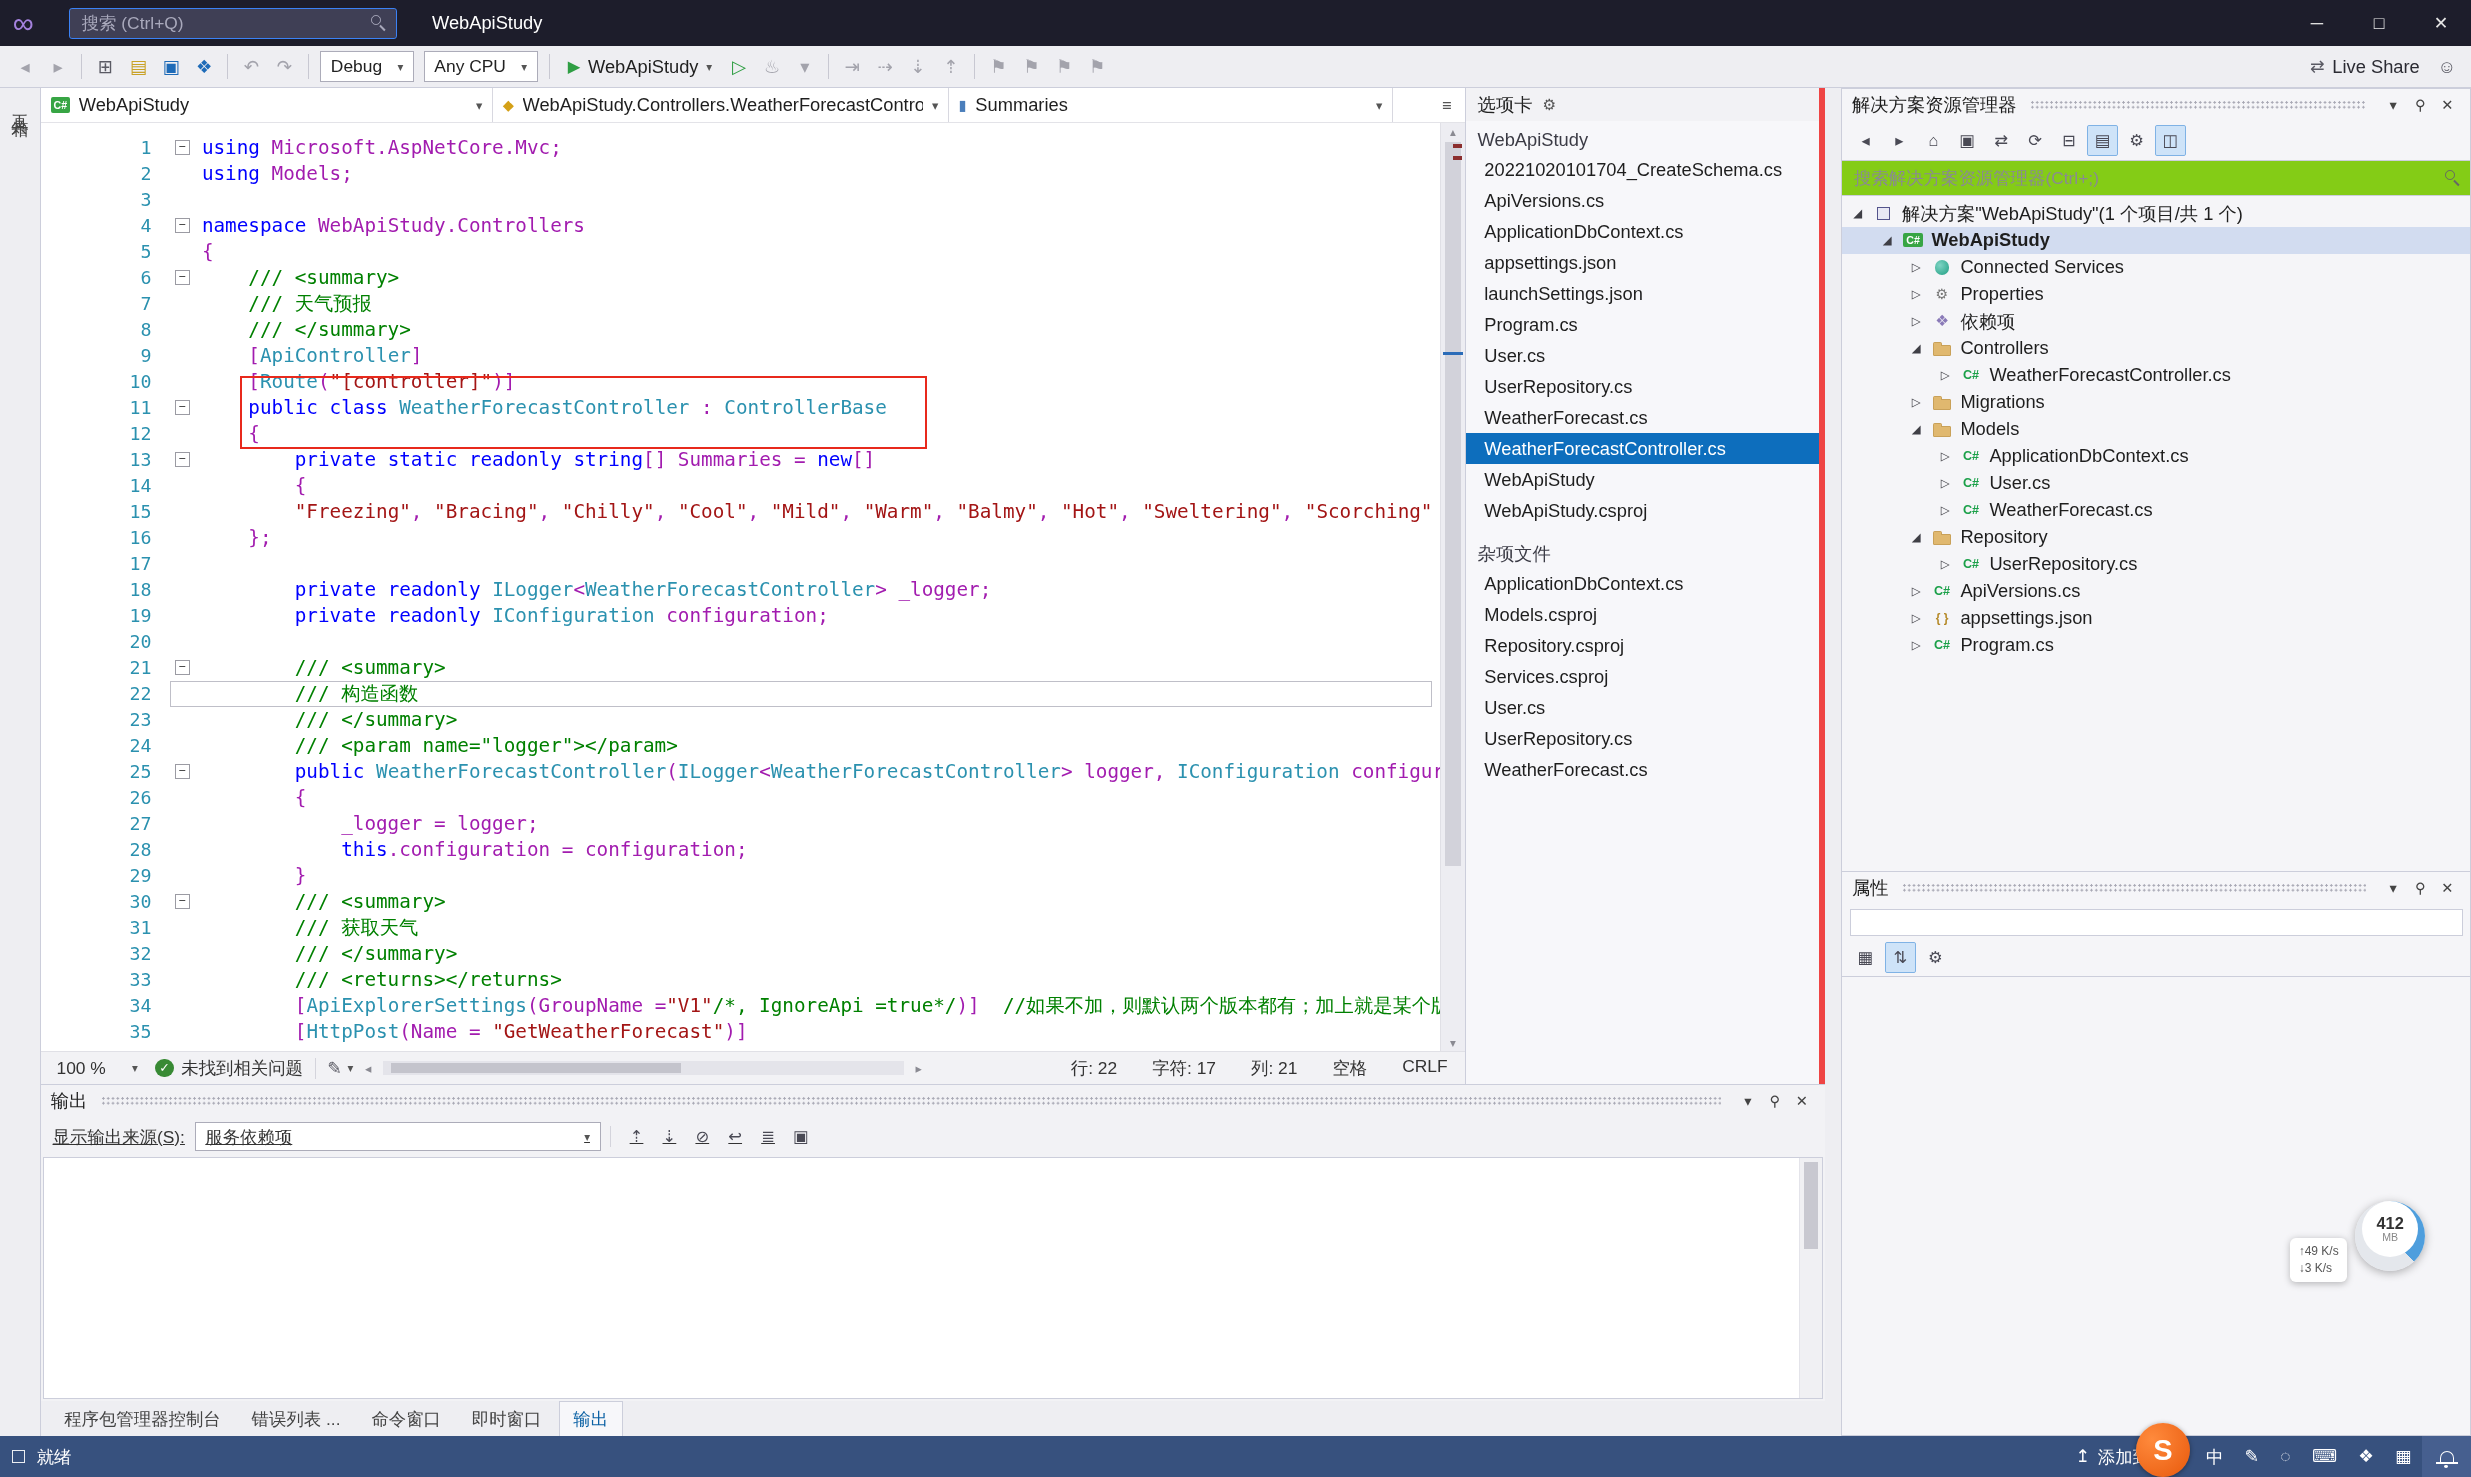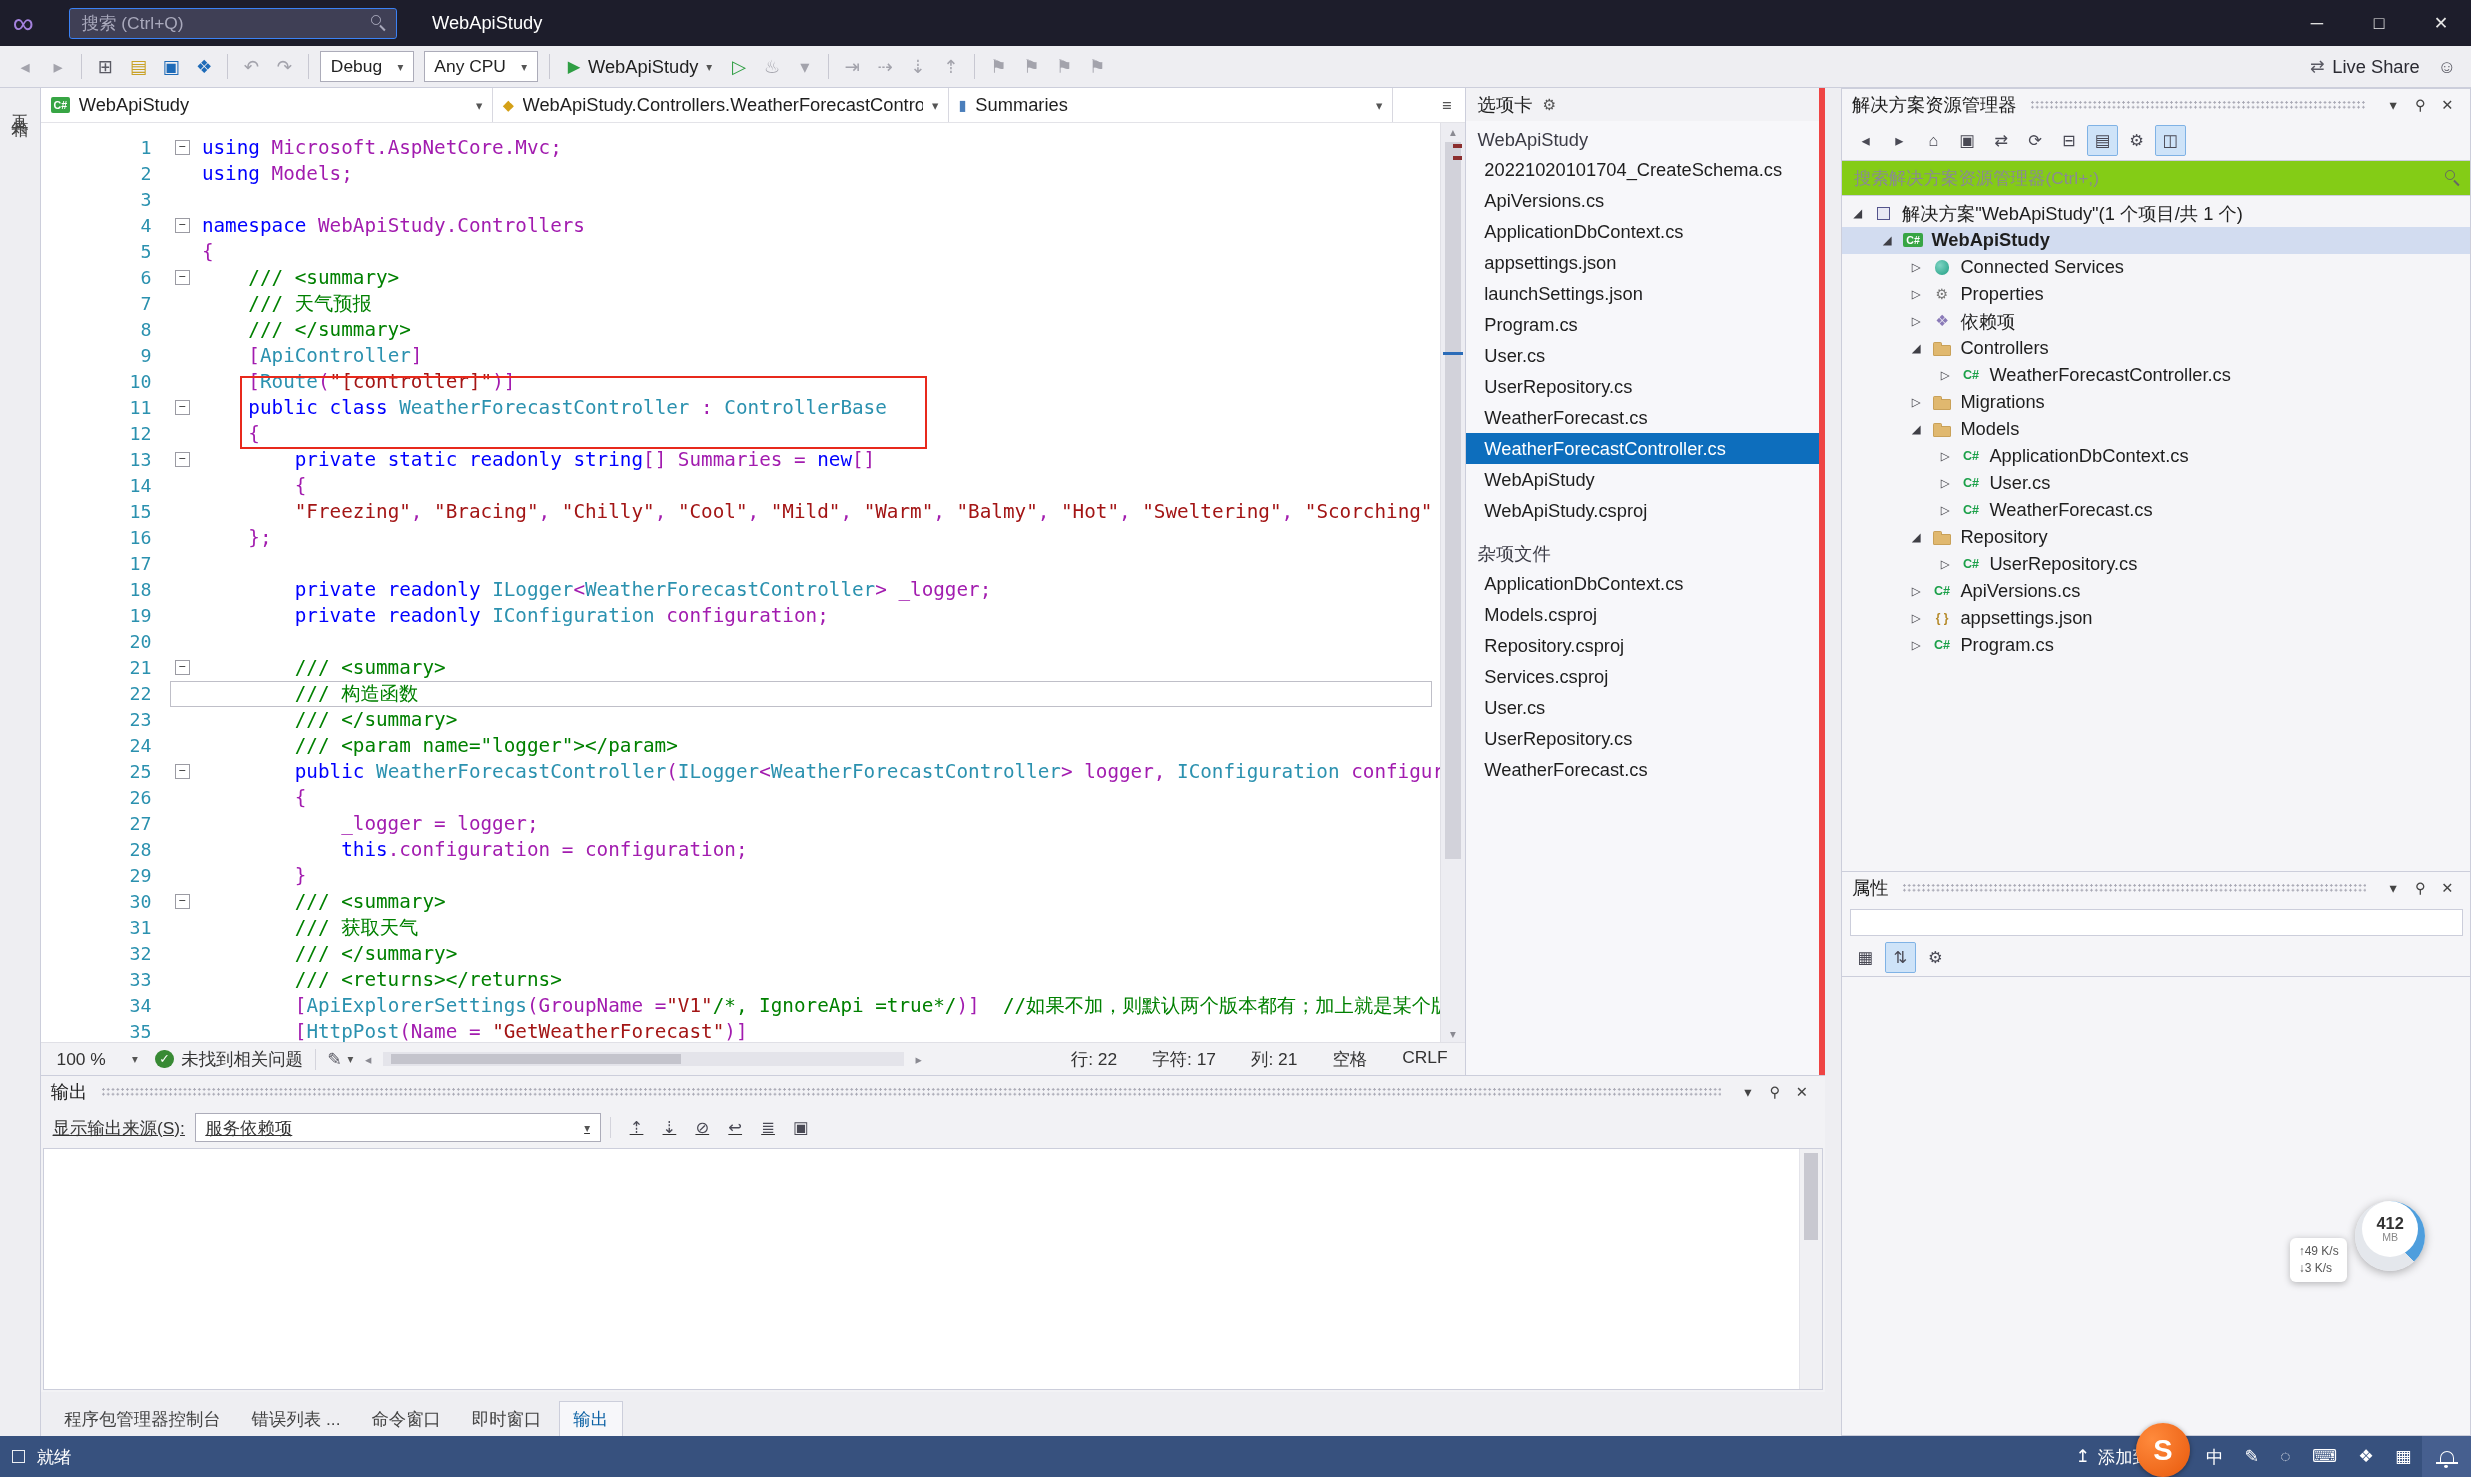--- a/index.html
+++ b/index.html
@@ -152,21 +152,21 @@
   .output{height:317px;display:flex;flex-direction:column;background:#F2F2F5;border-top:1px solid #CCCEDB;flex:none;}
   .out-toolbar{height:41px;display:flex;align-items:center;gap:9.7px;padding:0 11.6px;font-size:17.4px;color:#333;flex:none;text-decoration:underline;}
   .out-select{width:406px;height:29px;background:#fff;border:1px solid #ACACB9;display:flex;align-items:center;
               padding:0 9.7px;justify-content:space-between;font-size:17.4px;}
   .out-content{flex:1;background:#fff;border:1px solid #CCCEDB;margin:0 1.9px 1.9px;position:relative;}
   .out-scroll{position:absolute;right:0;top:0;bottom:0;width:23px;background:#F0F0F3;border-left:1px solid #E4E4EA;}
   .out-thumb{position:absolute;top:3.9px;left:3.9px;right:3.9px;height:87px;background:#C8C8D0;}
 
   
   .bottom-tabs{height:35px;background:#EEEEF2;display:flex;align-items:center;padding-left:9.7px;gap:3.9px;
-               font-size:17.4px;flex:none;margin-top:9px;}
+               font-size:17.4px;flex:none;}
   .btab{padding:4.8px 13.5px;color:#444;white-space:nowrap;}
   .btab.active{background:#F7F7FA;color:#0B61A4;border:1px solid #CCCEDB;border-bottom:0;}
 
   
   .status-bar{height:41px;background:#37517E;color:#fff;display:flex;align-items:center;font-size:17.4px;
               padding-left:11.6px;position:relative;}
   .sb-sq{width:13.5px;height:13.5px;border:1.9px solid #fff;opacity:.9;display:inline-block;margin-right:11.6px;}
   .sb-right{margin-left:auto;display:flex;align-items:center;height:100%;}
   .sb-item{padding:0 13.5px;display:flex;align-items:center;gap:7.7px;height:100%;white-space:nowrap;}
   .sb-icons{display:flex;align-items:center;height:100%;}

